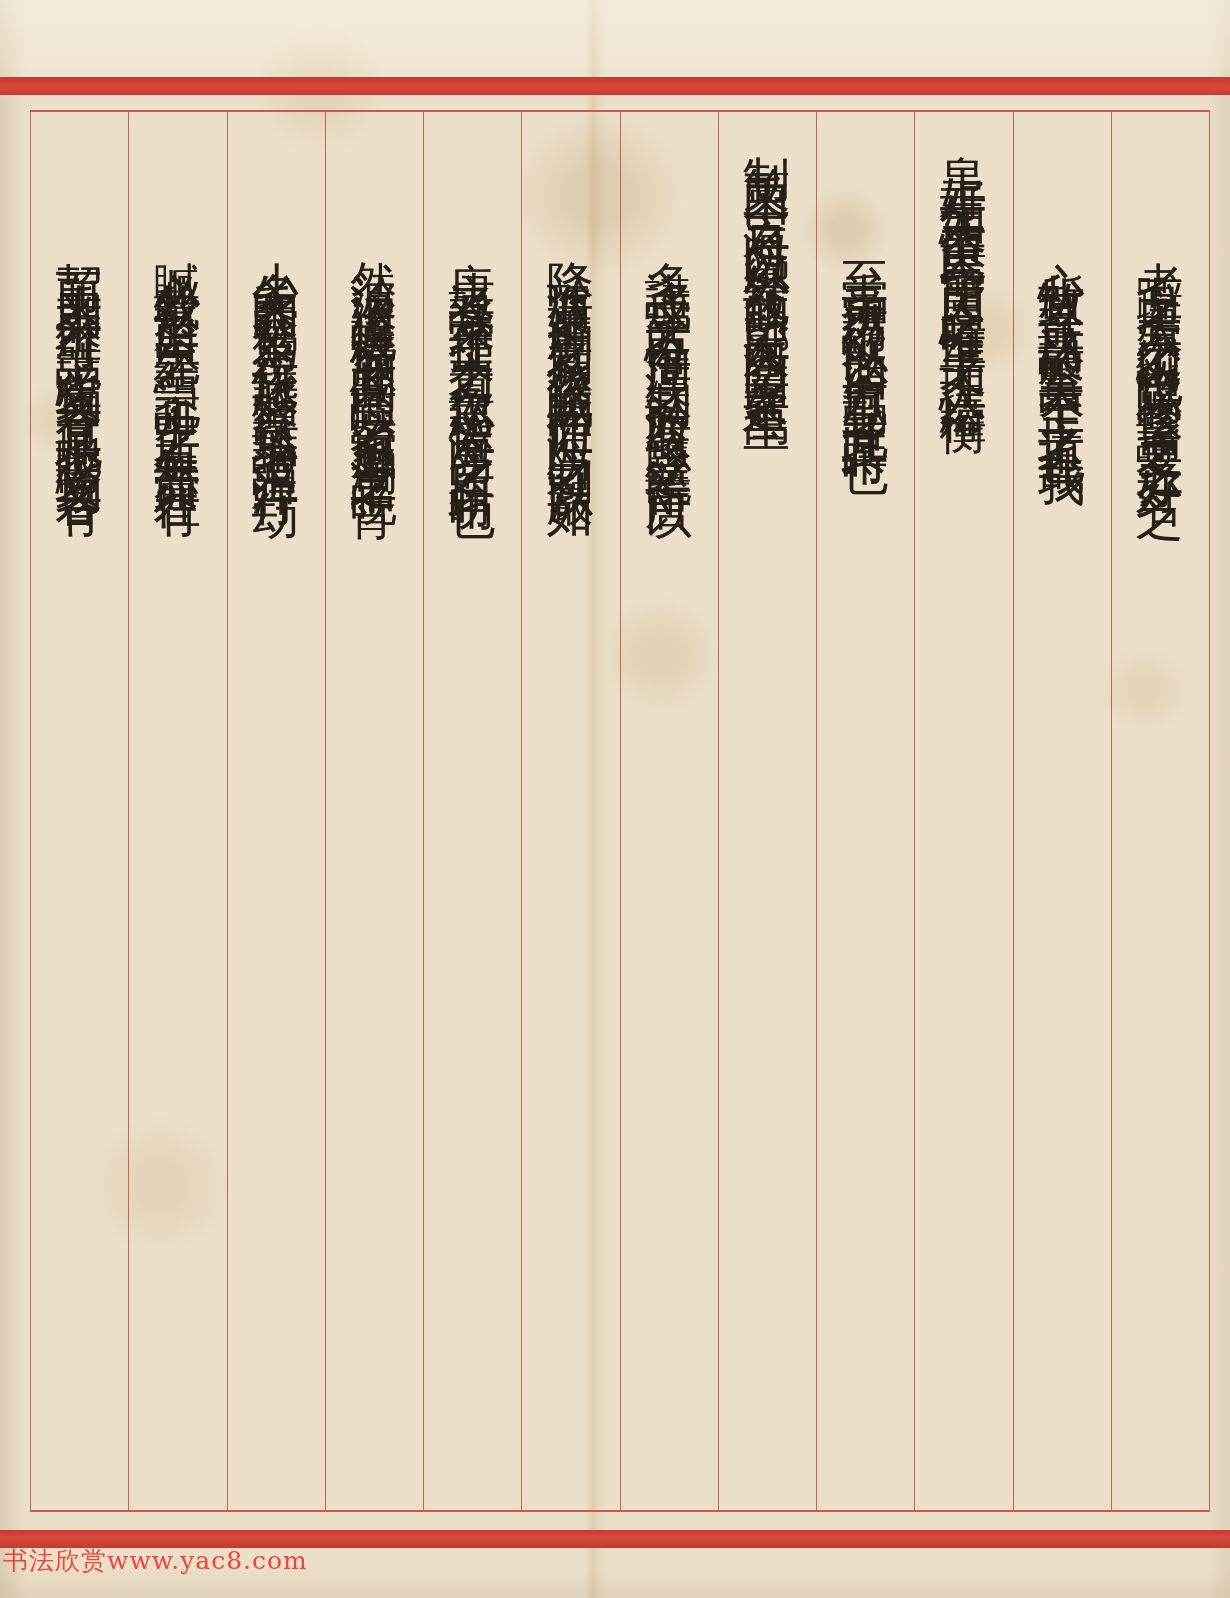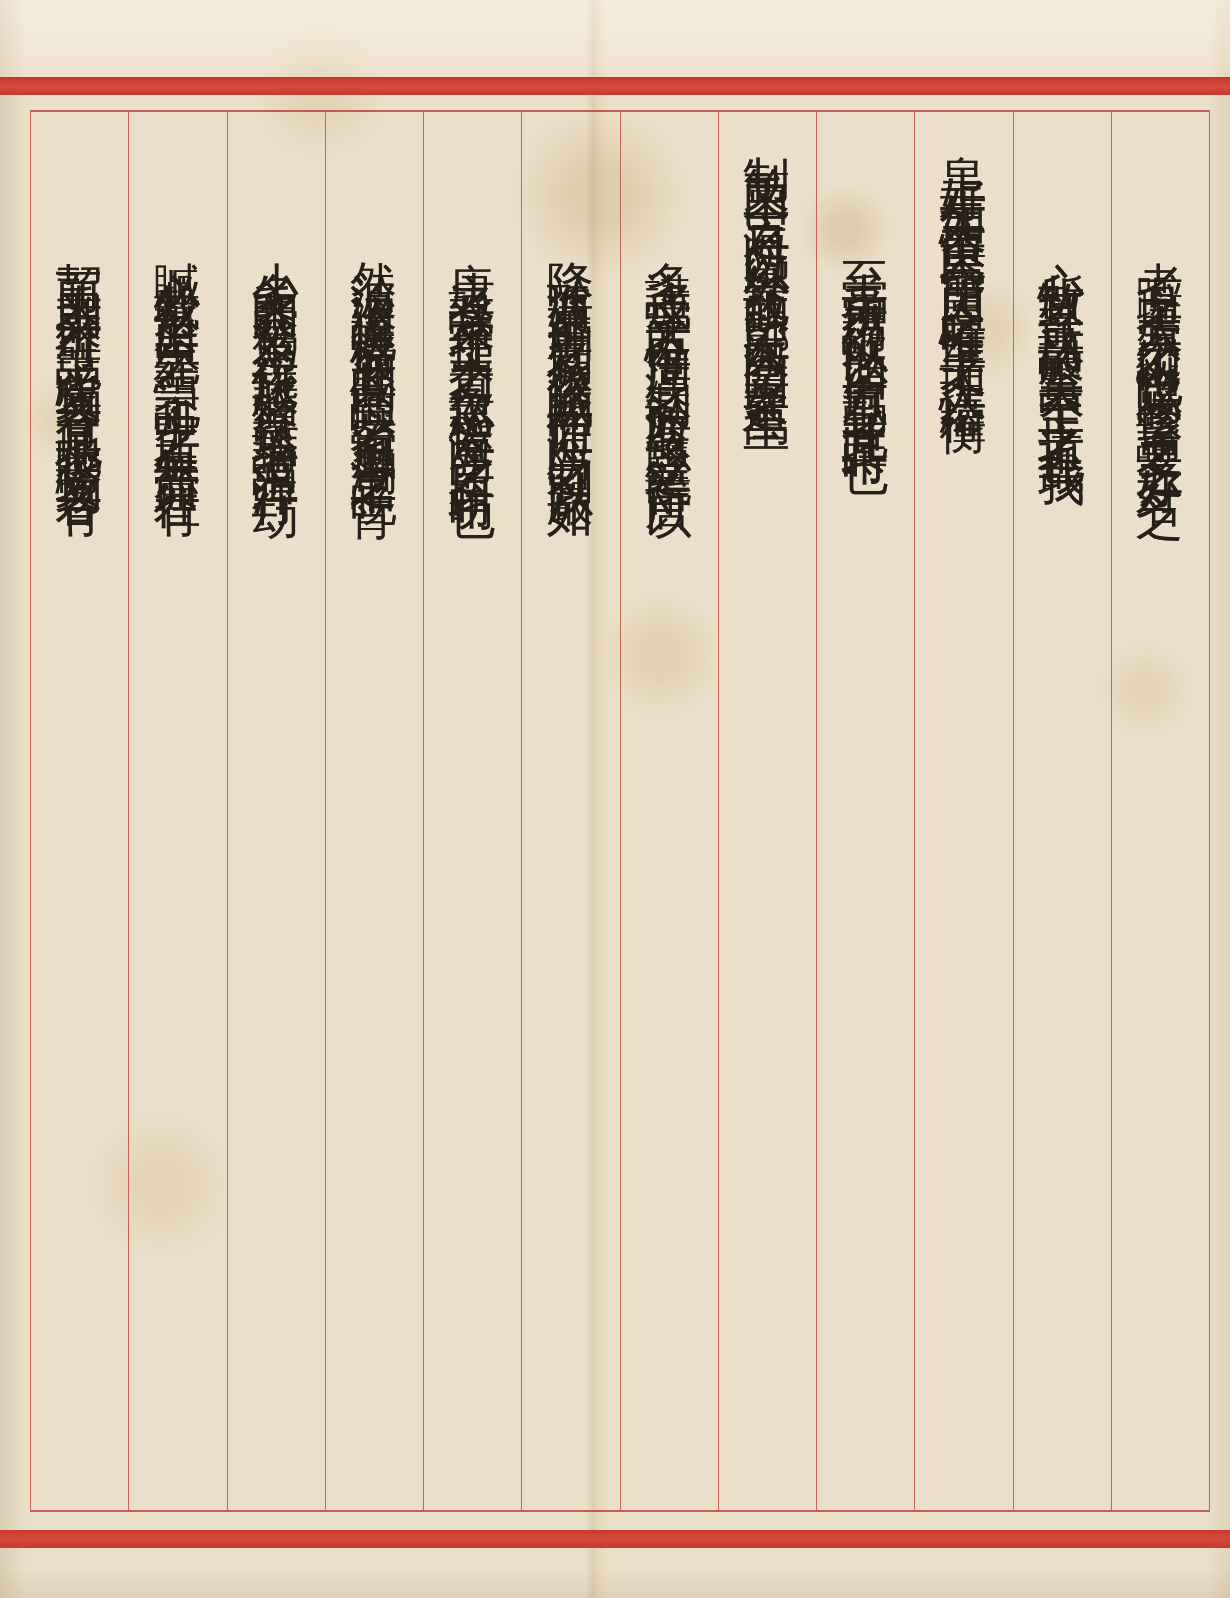--- a/index.html
+++ b/index.html
@@ -78,13 +78,14 @@
         <div class="col">多講戍守之方臣惟周漢之制於海取魚鹽之饒晉唐以</div>
         <div class="col">降於海通番舶之利厥後盜賊間作而海防之制以嚴如</div>
         <div class="col">唐之設登萊守捉宋之置刀魚巡檢皆海防之所自昉也</div>
         <div class="col">然波浪迢遙帆檣倏忽其間島嶼之縈迴風潮之早晚宵</div>
         <div class="col">小多乘間竊發為患行旅故稽察良難論者謂出洋行劫</div>
         <div class="col">贓必載還於出口先給一票記舟中之所有無賫而往有</div>
         <div class="col">挈而来則来歷可詰出産貨物各有其地販鬻貨物各有</div>
       </div>
   </div>
   <div class="band bottom"></div>
+  <div class="watermark">书法欣赏www.yac8.com</div>
 </div>
 
 </body></html>

